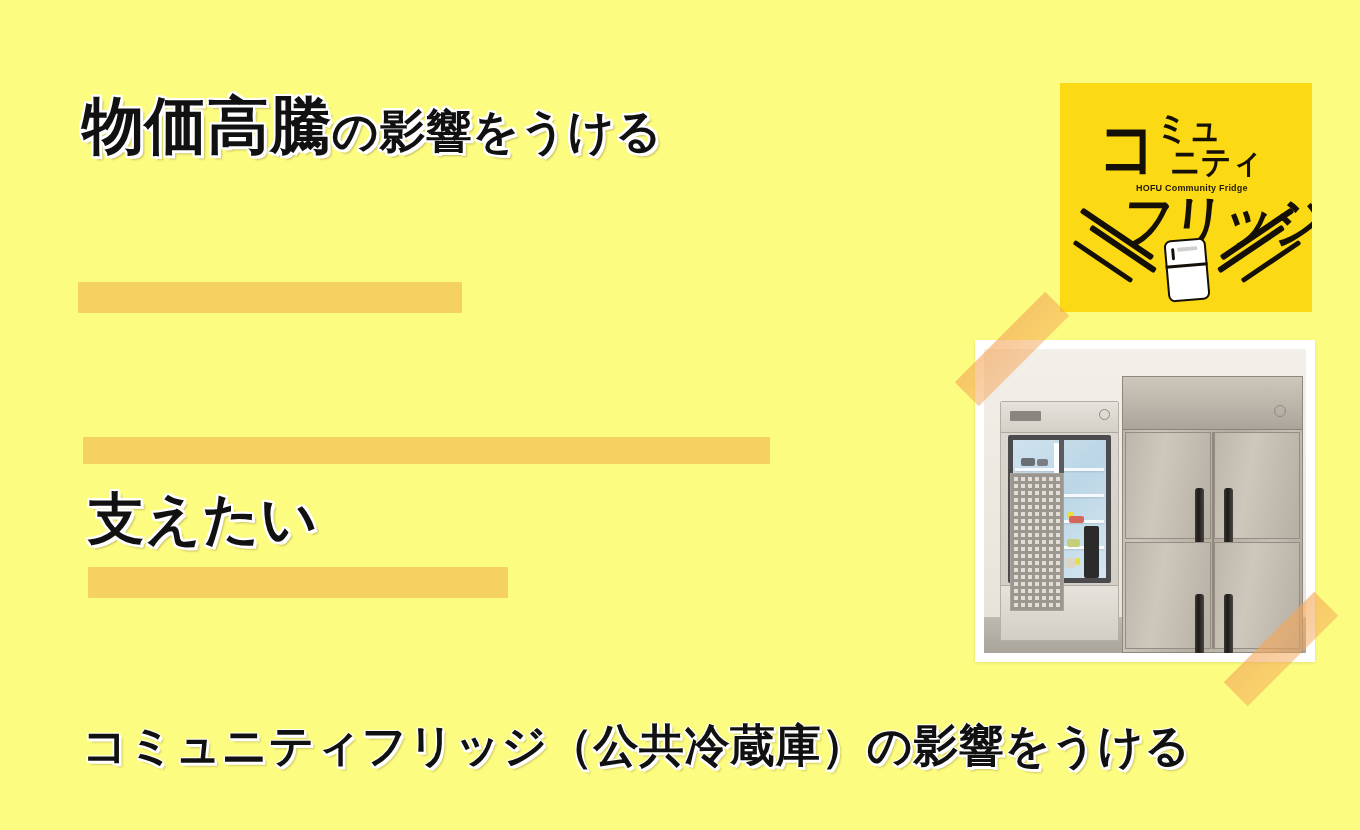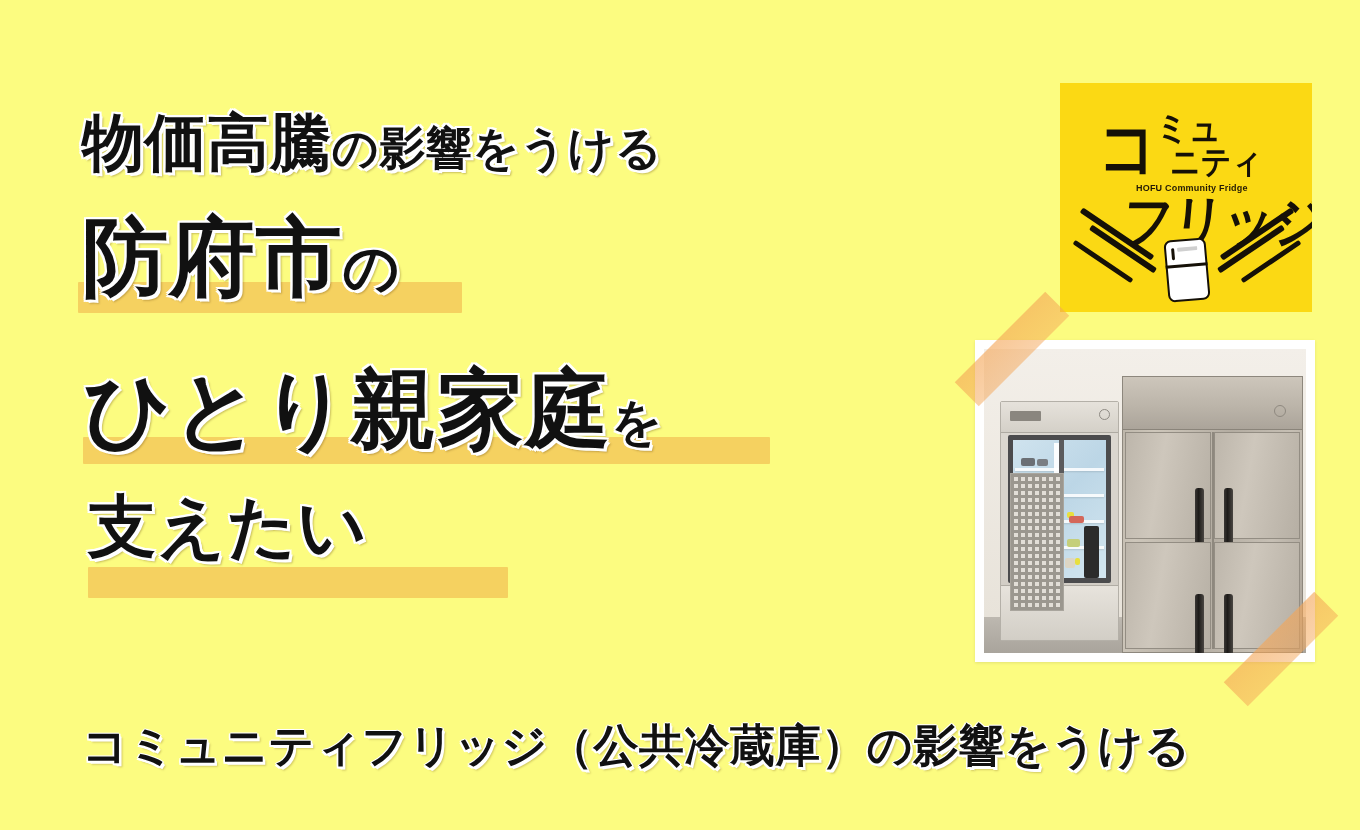--- a/index.html
+++ b/index.html
@@ -30,33 +30,33 @@
     font-weight:700;
     letter-spacing:0.01em;
     text-shadow:
       2px 0 0 #fff, -2px 0 0 #fff, 0 2px 0 #fff, 0 -2px 0 #fff,
       2px 2px 0 #fff, -2px 2px 0 #fff, 2px -2px 0 #fff, -2px -2px 0 #fff,
       3px 3px 0 #fff, 4px 4px 2px rgba(90,55,10,0.30);
     z-index:3;
   }
 
   
-  #hl1 { left:82px; top:101px; font-size:46px; }
+  #hl1 { left:82px; top:84px; font-size:46px; }
   #hl1 .big { font-size:62px; }
 
   
   #hl2 { left:82px; top:200px; font-size:86px; }
   #hl2 .small { font-size:56px; }
 
   
   #hl3 { left:84px; top:352px; font-size:86px; }
   #hl3 .small { font-size:50px; }
 
   
-  #hl4 { left:88px; top:482px; font-size:68px; }
+  #hl4 { left:88px; top:482px; font-size:56px; }
 
   
   .marker {
     position:absolute;
     background:#F5D160;
     z-index:1;
     border-radius:1px;
   }
   #mk1 { left:78px;  top:282px; width:384px; height:31px; }
   #mk2 { left:83px;  top:437px; width:687px; height:27px; }
@@ -305,23 +305,21 @@
 <div id="poster">
 
   <div class="headline-block">
 
     <div class="marker" id="mk1"></div>
     <div class="marker" id="mk2"></div>
     <div class="marker" id="mk3"></div>
 
     <div class="hl-line" id="hl1"><span class="big">物価高騰</span><span>の影響をうける</span></div>
 
-    <div class="hl-line" id="hl2"><span>防府市</span><span class="small">の</span></div>
-
-    <div class="hl-line" id="hl3"><span>ひとり親家庭</span><span class="small">を</span></div>
+
 
     <div class="hl-line" id="hl4">支えたい</div>
   </div>
 
   <div id="footer-line">コミュニティフリッジ（公共冷蔵庫）の影響をうける</div>
 
   <div id="logo-panel">
     <div class="logo-inner">
       <div class="lg-txt" id="lg-ko">コ</div>
       <div class="lg-txt" id="lg-myuti">ミュ</div>

